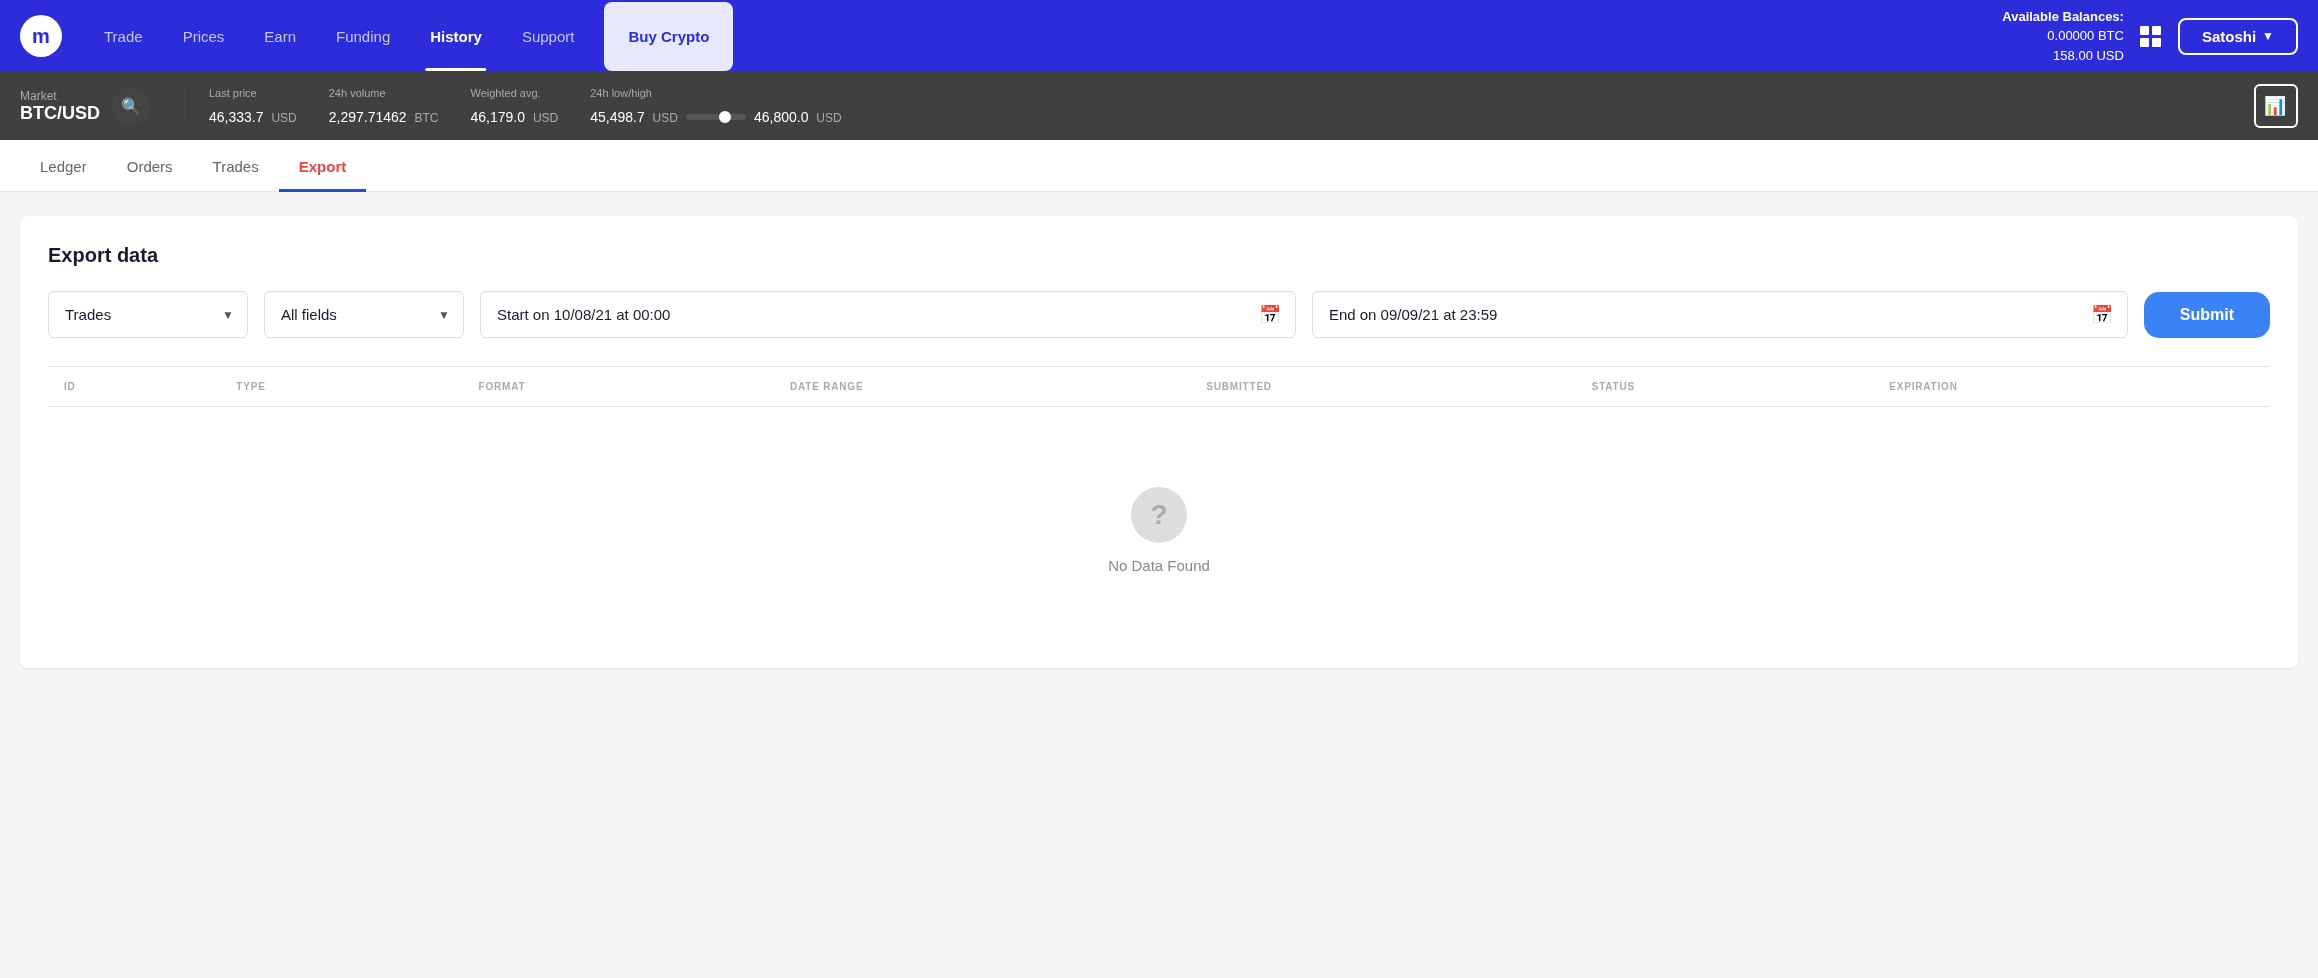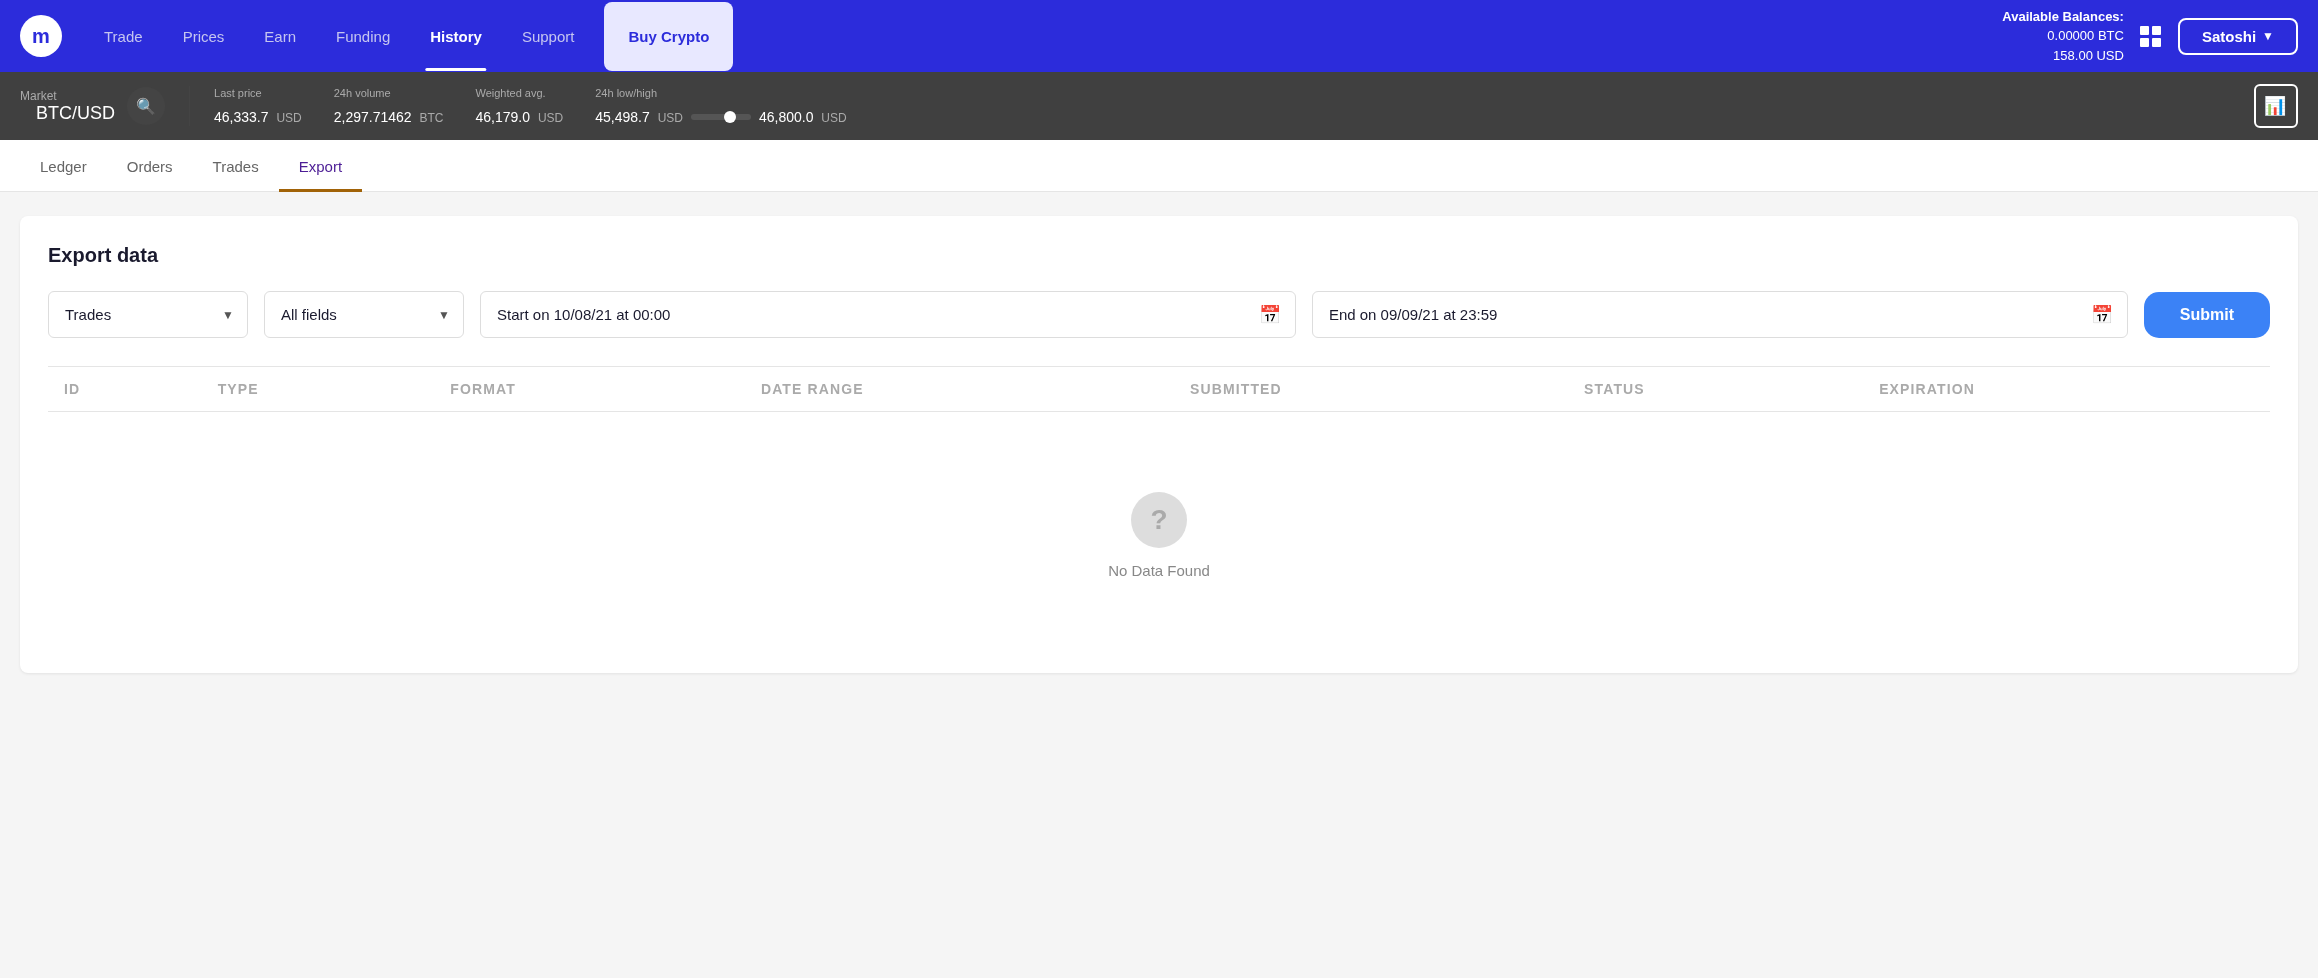--- a/index.html
+++ b/index.html
@@ -106,21 +106,21 @@
       background: #404040;
       display: flex;
       align-items: center;
       padding: 0 20px;
       height: 68px;
       color: white;
       gap: 0;
     }
     .market-info { display: flex; align-items: center; gap: 12px; min-width: 140px; }
     .market-label { font-size: 12px; color: #aaa; }
-    .market-pair { font-size: 18px; font-weight: 400; margin-left: 16px; }
+    .market-pair { font-size: 18px; font-weight: 700; }
     .search-circle {
       width: 38px; height: 38px;
       border-radius: 50%; background: #444;
       display: flex; align-items: center; justify-content: center;
       cursor: pointer; font-size: 16px;
     }
     .market-divider { width: 1px; background: #444; height: 40px; margin: 0 24px; }
     .market-stat { display: flex; flex-direction: column; margin-right: 32px; }
     .stat-label { font-size: 11px; color: #aaa; margin-bottom: 10px; }
     .stat-value { font-size: 14px; color: white; font-weight: 500; }
@@ -157,23 +157,23 @@
     }
     .h-tab {
       padding: 18px 20px 14px;
       font-size: 15px;
       color: #666;
       cursor: pointer;
       border-bottom: 3px solid transparent;
       margin-bottom: -1px;
     }
     .h-tab.active {
-      color: #4c1d95;
-      font-weight: 400;
-      border-bottom: 3px solid #a16207;
+      color: #ef4444;
+      font-weight: 700;
+      border-bottom: 3px solid #1d4ed8;
     }
 
     
     .main-content {
       padding: 24px 20px;
       background: #f5f5f5;
       min-height: 600px;
     }
     .export-card {
       background: white;
@@ -242,21 +242,21 @@
 
     
     .export-table {
       width: 100%;
       border-collapse: collapse;
       border-top: 1px solid #e5e5e5;
     }
     .export-table th {
       padding: 14px 16px;
       text-align: left;
-      font-size: 14px;
+      font-size: 10px;
       font-weight: 700;
       color: #aaa;
       letter-spacing: 0.08em;
       border-bottom: 1px solid #e5e5e5;
     }
 
     
     .empty-state {
       display: flex;
       flex-direction: column;

